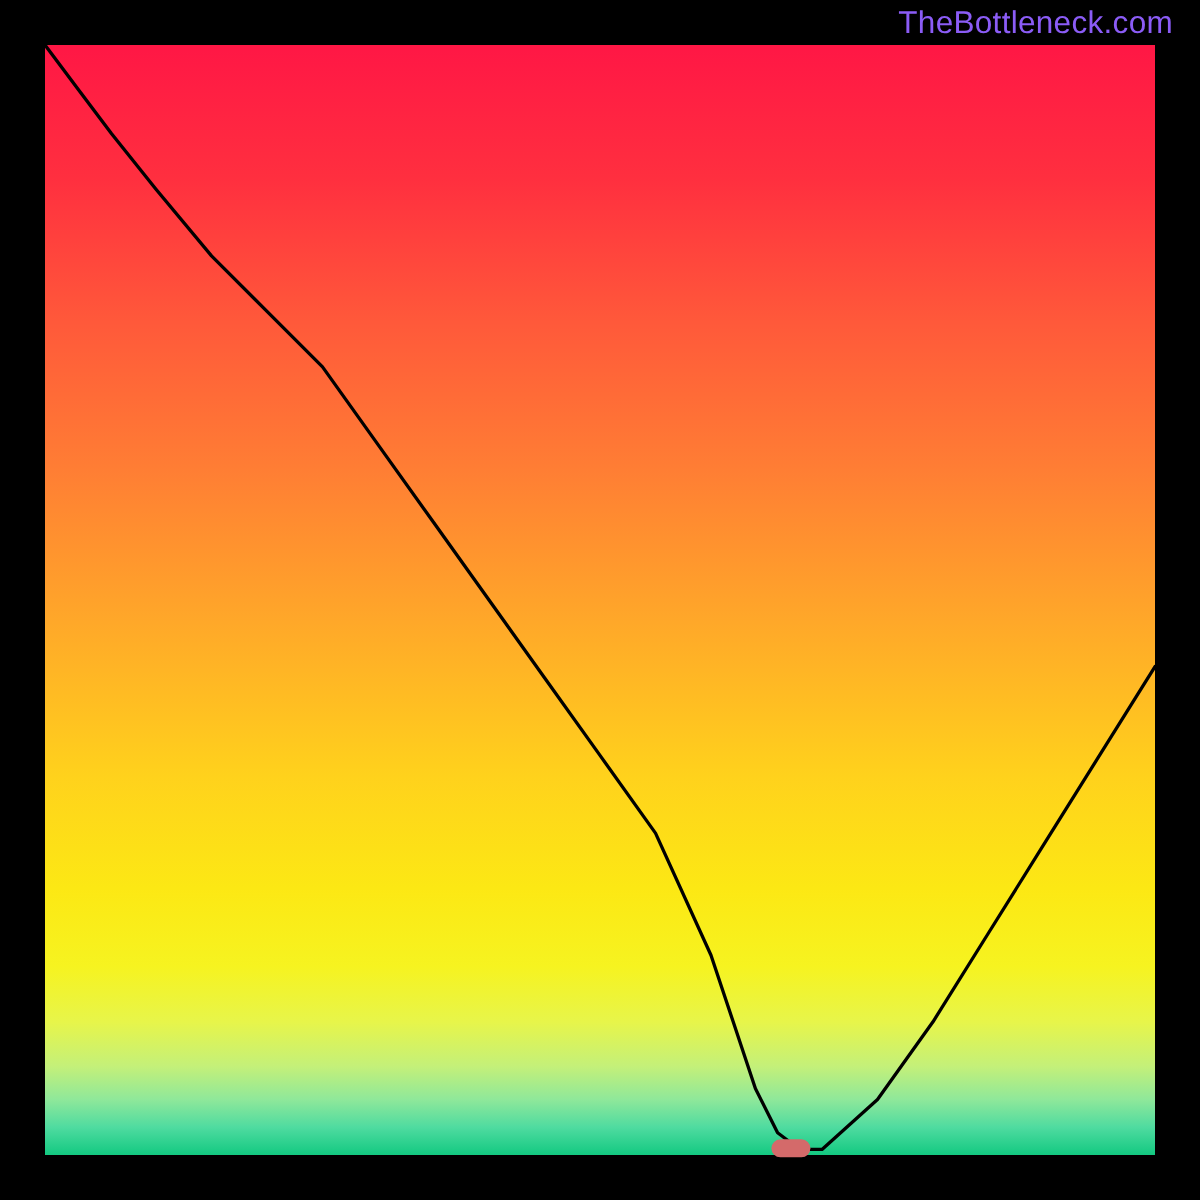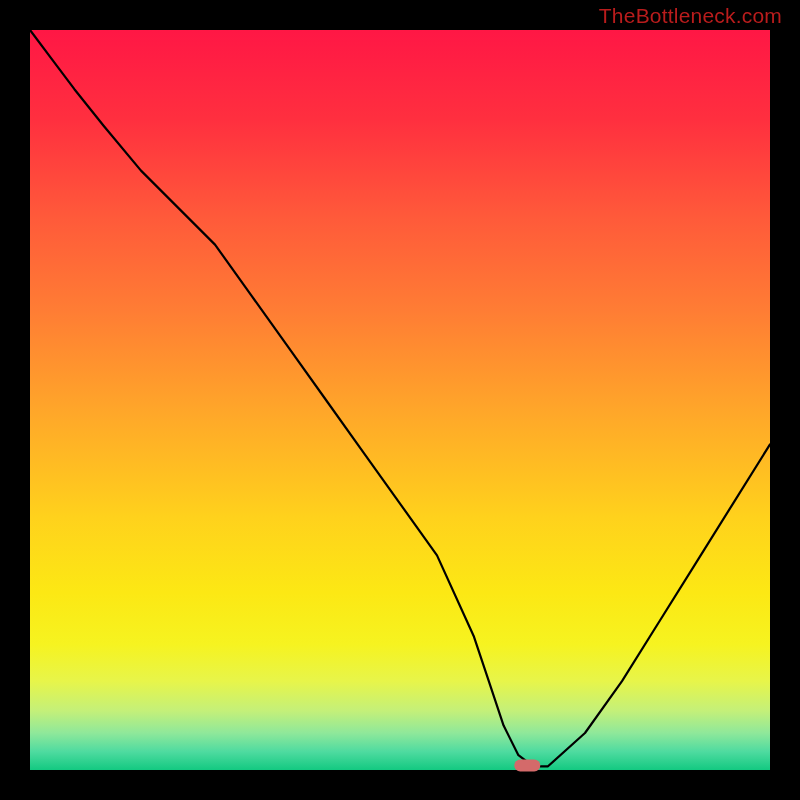--- a/index.html
+++ b/index.html
@@ -11,21 +11,21 @@
   .wrap {
     width: 800px;
     height: 800px;
     position: relative;
   }
   .watermark {
     position: absolute;
     top: 4px;
     right: 18px;
     font-size: 21px;
-    color: #b91c1c;
+    color: #8b5cf6;
     font-family: Arial, Helvetica, sans-serif;
     letter-spacing: 0.2px;
     z-index: 5;
   }
   svg { display: block; }
 </style>
 </head>
 <body>
 
 <div class="wrap">

